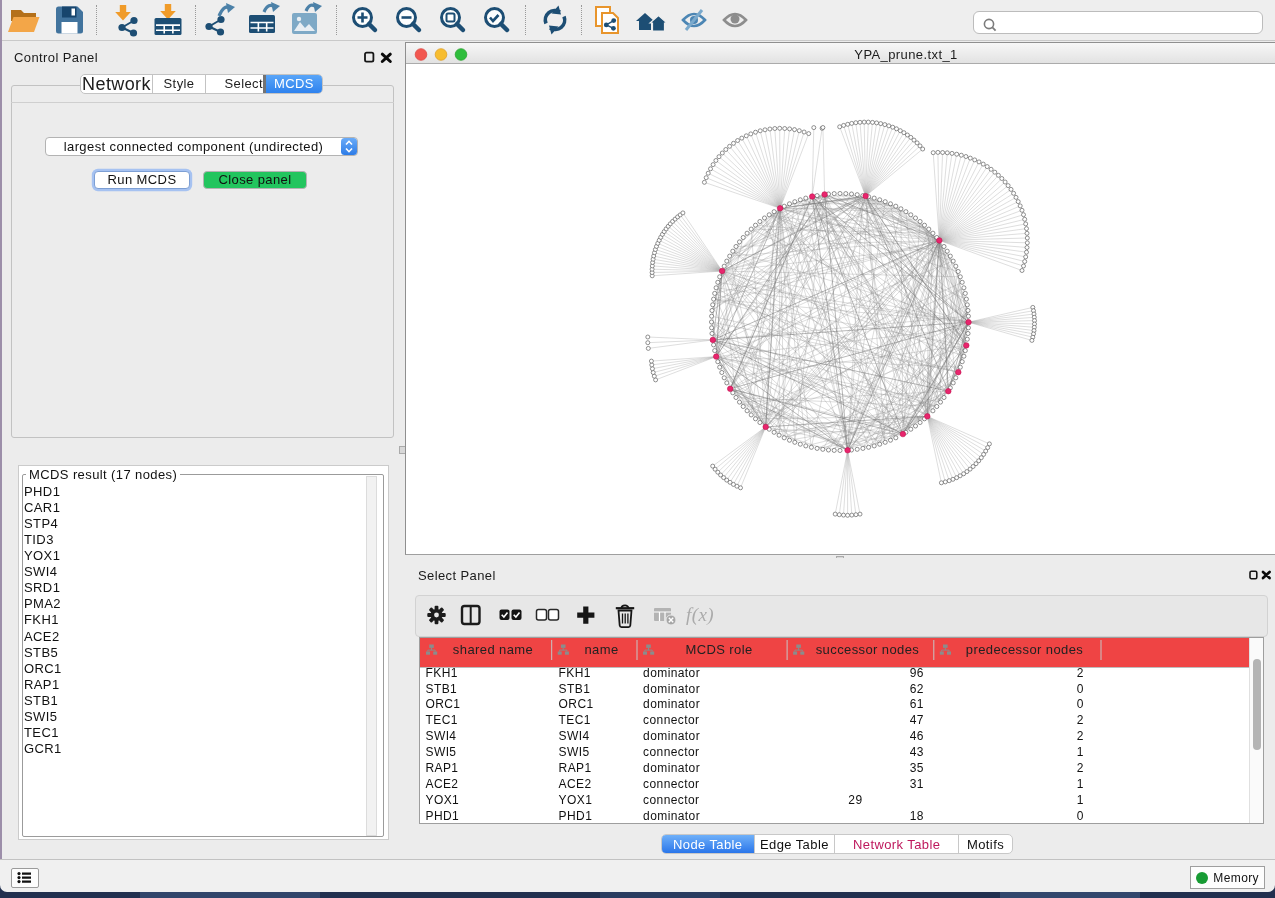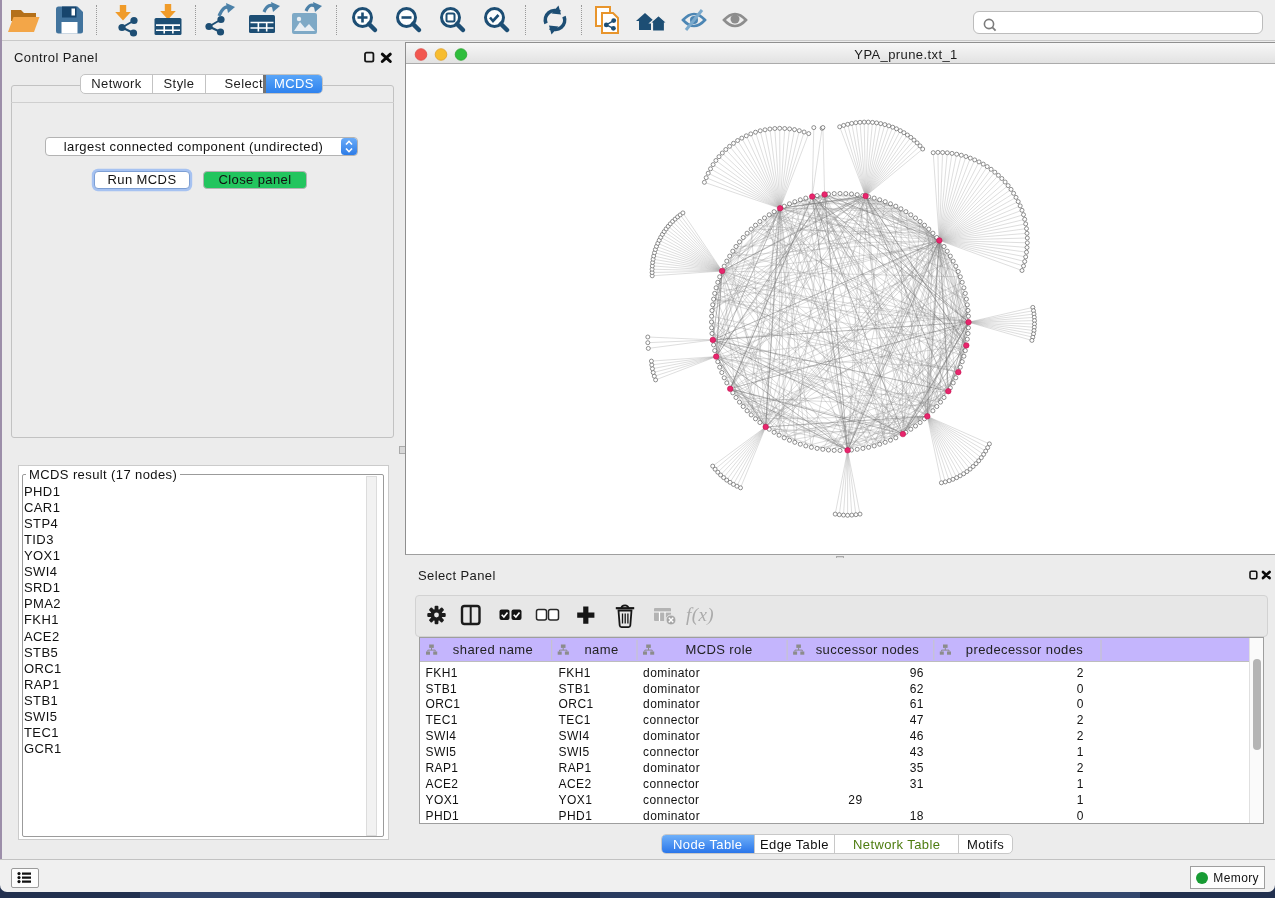--- a/index.html
+++ b/index.html
@@ -91,21 +91,21 @@
   <div class="a" style="left:12px;top:9px;font-size:13px;color:#1a1a1a">Control Panel</div>
   <svg class="a" style="left:360px;top:9.5px" width="36" height="14" viewBox="0 0 36 14">
     <rect x="3" y="1.7" width="8.4" height="8.9" rx="1.6" fill="none" stroke="#161616" stroke-width="1.8"></rect>
     <path d="M20.3 3.2l8 7.3M28.3 3.2l-8 7.3" stroke="#0c0c0c" stroke-width="3" stroke-linecap="round"></path>
   </svg>
 
   <div class="a" style="left:8.5px;top:44px;width:383px;height:353px;border:1px solid #c2c2c2;border-radius:3px"></div>
   <div class="a" style="left:8.5px;top:61px;width:383px;height:0;border-top:1px solid #cfcfcf"></div>
 
   <div class="a" style="left:78px;top:33px;width:243px;height:20px;background:#fff;border:1px solid #c3c3c3;border-radius:5px;overflow:hidden;display:flex">
-    <div style="width:72px;border-right:1px solid #c3c3c3;font-size:13px;color:#1d1d1d;text-align:center;line-height:18px">Network</div>
+    <div style="width:72px;border-right:1px solid #c3c3c3;font-size:18px;color:#1d1d1d;text-align:center;line-height:18px">Network</div>
     <div style="width:53px;border-right:1px solid #c3c3c3;font-size:13px;color:#1d1d1d;text-align:center;line-height:18px">Style</div>
     <div style="width:60px;border-right:3px solid #737373;font-size:13px;color:#1d1d1d;text-align:right;line-height:18px">Select</div>
     <div style="flex:1;background:linear-gradient(#59a5f8,#2e82ee);font-size:13px;color:#fff;text-align:center;line-height:18px">MCDS</div>
   </div>
 
   <div class="a" style="left:43px;top:95.5px;width:313px;height:19px;background:#fff;border:1px solid #b3b3b3;border-radius:4px">
     <div class="a" style="left:0;top:0;width:295px;text-align:center;font-size:13px;color:#111;line-height:17px">largest connected component (undirected)</div>
     <div class="a" style="right:0.5px;top:0.5px;width:16px;height:16.5px;background:linear-gradient(#6aabf8,#2d7ce7);border-radius:3.5px">
       <svg width="16" height="17" viewBox="0 0 16 17">
           <path d="M5 6.5l3-3.2 3 3.2M5 10.5l3 3.2 3-3.2" stroke="#fff" stroke-width="1.6" fill="none"></path>
@@ -1049,21 +1049,21 @@
       <path d="M621.5 608a3.5 2.6 0 017 0" fill="none" stroke="#161616" stroke-width="1.8"></path>
       <path d="M622.5 613.5v10M625.2 613.5v10M627.9 613.5v10" stroke="#161616" stroke-width="1.3"></path>
       <rect x="654" y="608" width="17" height="13" rx="1" fill="#b3b3b3"></rect>
       <path d="M654 612h17M659.5 612v9M665 612v9" stroke="#fff" stroke-width="1.2"></path>
       <circle cx="671" cy="620" r="5" fill="#a6a6a6" stroke="#e9e9e9" stroke-width="1"></circle>
       <path d="M668.8 617.8l4.4 4.4M673.2 617.8l-4.4 4.4" stroke="#fff" stroke-width="1.4"></path>
       <text x="686" y="621" font-family="Liberation Serif,serif" font-style="italic" font-size="19" fill="#ababab">f(x)</text>
     </svg>
 </div>
 <div class="a" style="left:419px;top:637px;width:845.2px;height:187px;border:1px solid #9e9e9e;background:#fff">
-<div class="a" style="left:0;top:0;width:843.2px;height:24px;background:#c4b5fd;border-bottom:1px solid #bdbdbd">
+<div class="a" style="left:0;top:0;width:843.2px;height:30px;background:#ef4444;border-bottom:1px solid #bdbdbd">
 <svg class="a" style="left:0;top:0" width="843" height="24" viewBox="0 0 843 24">
         <path d="M131.70000000000005 2V22" stroke="#c6c6c6" stroke-width="1"></path>
         <rect x="9.2" y="6.5" width="4.6" height="3.4" fill="#8c8c8c"></rect>
         <path d="M11.5 9.9v2.2M7.8 12.1h7.4M7.8 12.1v1.4M15.2 12.1v1.4" stroke="#8c8c8c" stroke-width="1" fill="none"></path>
         <rect x="6" y="13.5" width="4" height="3.2" fill="#8c8c8c"></rect>
         <rect x="13.2" y="13.5" width="4" height="3.2" fill="#8c8c8c"></rect>
         <path d="M217.0 2V22" stroke="#c6c6c6" stroke-width="1"></path>
         <rect x="140.90000000000003" y="6.5" width="4.6" height="3.4" fill="#8c8c8c"></rect>
         <path d="M143.20000000000005 9.9v2.2M139.50000000000006 12.1h7.4M139.50000000000006 12.1v1.4M146.90000000000003 12.1v1.4" stroke="#8c8c8c" stroke-width="1" fill="none"></path>
         <rect x="137.70000000000005" y="13.5" width="4" height="3.2" fill="#8c8c8c"></rect>
@@ -1142,21 +1142,21 @@
 <div class="a" style="left:367.1px;top:170.7px;width:136.7px;text-align:right;font-size:12px;color:#111">18</div>
 <div class="a" style="left:513.8px;top:170.7px;width:150px;text-align:right;font-size:12px;color:#111">0</div>
 <div class="a" style="left:829.4px;top:0;width:13.8px;height:185px;background:#fafafa;border-left:1px solid #e0e0e0">
       <div class="a" style="left:2.2px;top:20.7px;width:8.5px;height:91.7px;background:#b4b4b4;border-radius:4.5px"></div>
     </div>
 </div>
 
 <div class="a" style="left:661px;top:833.6px;width:352px;height:20.4px;background:#fff;border:1px solid #c8c8c8;border-radius:5px;overflow:hidden;display:flex">
   <div style="width:91.5px;background:linear-gradient(#6fb0f9,#2a76ea);color:#fff;font-size:13px;text-align:center;line-height:19px">Node Table</div>
   <div style="width:81.8px;border-right:1px solid #c8c8c8;border-left:1px solid #c8c8c8;font-size:13px;text-align:center;line-height:19px;color:#111">Edge Table</div>
-  <div style="width:123.8px;border-right:1px solid #c8c8c8;font-size:13px;text-align:center;line-height:19px;color:#4d7c0f">Network Table</div>
+  <div style="width:123.8px;border-right:1px solid #c8c8c8;font-size:13px;text-align:center;line-height:19px;color:#be185d">Network Table</div>
   <div style="flex:1;font-size:13px;text-align:center;line-height:19px;color:#111">Motifs</div>
 </div>
 
 <div class="a" style="left:0;top:858.9px;width:1275px;height:33.6px;background:#f0f0f0;border-top:1px solid #c2c2c2;border-radius:0 0 7px 7px">
   <div class="a" style="left:11.3px;top:8.4px;width:27.5px;height:19.4px;background:#fdfdfd;border:1px solid #9b9b9b;border-radius:2px">
     <svg width="25" height="17" viewBox="0 0 25 17">
       <circle cx="7" cy="4.6" r="1.6" fill="#111"></circle>
         <circle cx="7" cy="8.6" r="1.6" fill="#111"></circle>
         <circle cx="7" cy="12.6" r="1.6" fill="#111"></circle>
       <path d="M10 4.6h9M10 8.6h9M10 12.6h9" stroke="#111" stroke-width="2.2"></path>

